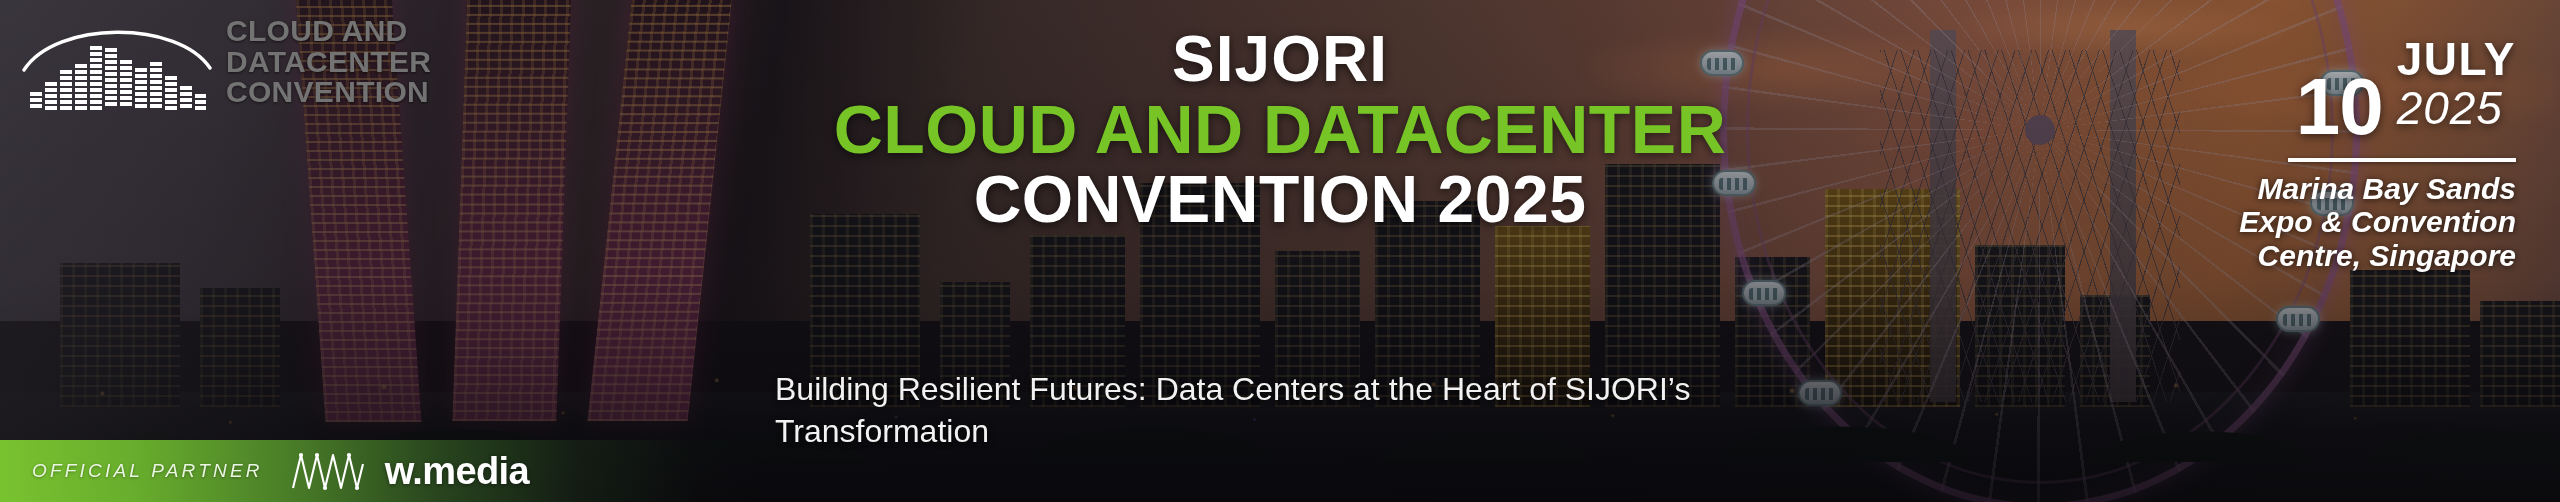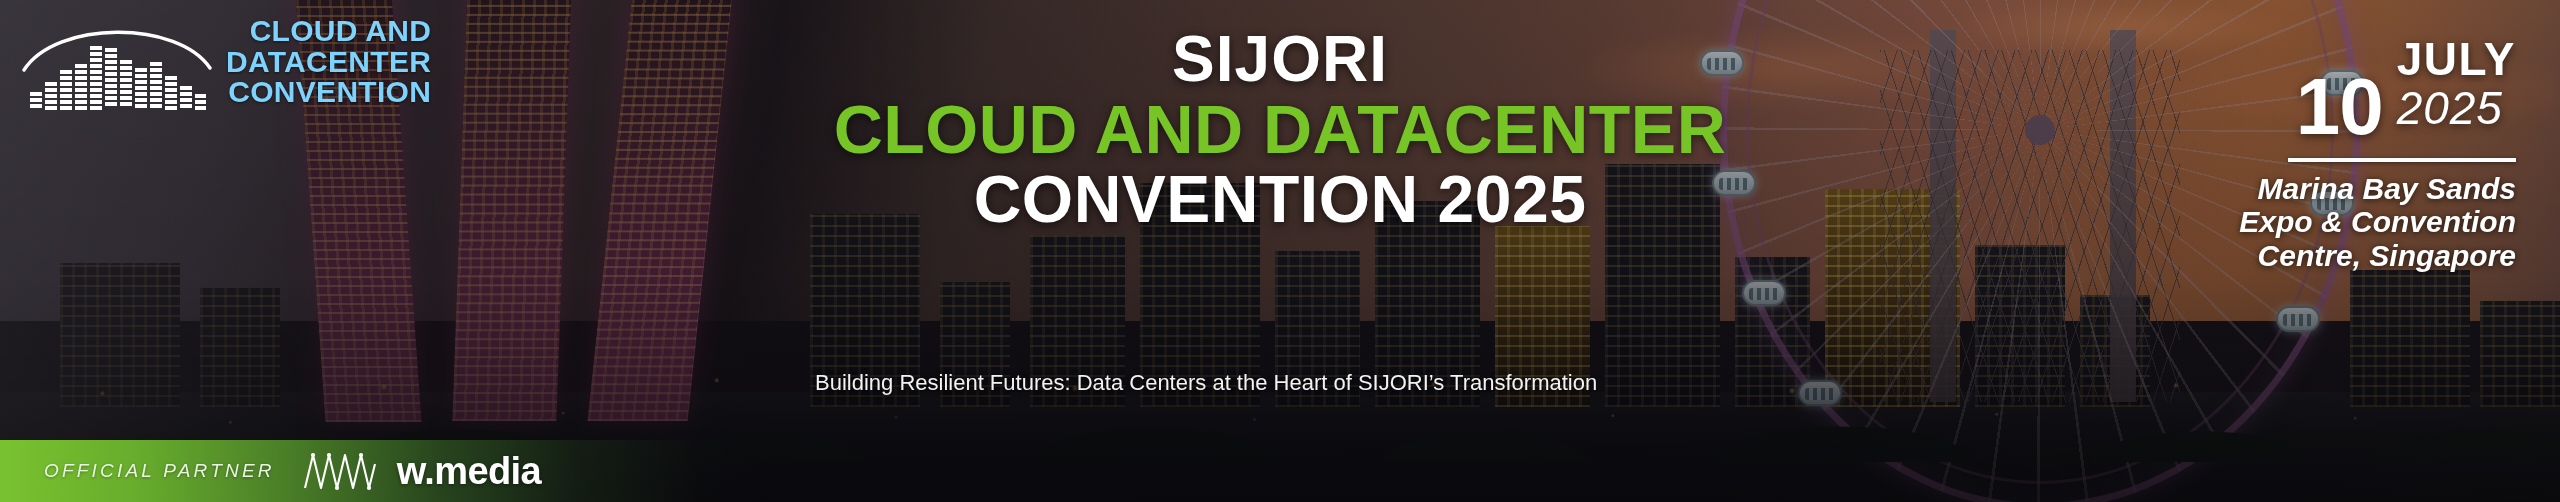--- a/index.html
+++ b/index.html
@@ -194,27 +194,26 @@
     position:absolute; left:22px; top:12px;
     display:flex; align-items:center; gap:14px;
     z-index:6;
   }
   .logo-mark { position:relative; width:190px; height:100px; }
   .logo-arc {
     position:absolute; left:0; top:2px; width:190px; height:58px;
   }
   .logo-bars { position:absolute; left:6px; bottom:2px; width:180px; height:72px; }
   .logo-text {
-    color:#7dd3fc;
+    color:#737373;
     font-weight:bold;
     font-size:30px;
     line-height:1.02;
     letter-spacing:.3px;
     text-shadow:0 1px 3px rgba(0,0,0,.55);
-    text-align:right;
   }
   .logo-text div { white-space:nowrap; }
 
   
   .headline {
     position:absolute; left:0; right:0; top:26px;
     z-index:6;
     display:flex; flex-direction:column; align-items:center;
     pointer-events:none;
   }
@@ -229,23 +228,22 @@
     text-shadow:0 2px 10px rgba(0,0,0,.55);
   }
   .h-white {
     font-size:66px; font-weight:bold; color:#ffffff;
     letter-spacing:.5px; line-height:1.12; margin-top:-4px;
     text-shadow:0 2px 10px rgba(0,0,0,.65);
   }
   .tagline {
     position:absolute; left:775px; top:368px; width:1000px;
     z-index:6;
-    color:#f2f2f2; font-size:22px; line-height:1.32;
+    color:#f2f2f2; font-size:32px; line-height:1.32;
     text-shadow:0 1px 6px rgba(0,0,0,.85);
-    margin-left:40px;
   }
 
   
   .right-block {
     position:absolute; right:44px; top:34px; width:470px;
     z-index:6; text-align:right; color:#ffffff;
   }
   .date-row {
     display:flex; align-items:flex-start; justify-content:flex-end; gap:14px;
   }
@@ -289,21 +287,20 @@
       rgba(86,150,44,.82) 38%,
       rgba(58,106,40,.60) 58%,
       rgba(36,66,30,.32) 76%,
       rgba(20,34,18,.06) 92%,
       rgba(12,20,12,0) 100%);
   }
   .official-partner {
     color:#eaf6e2; font-style:italic; font-size:19px;
     letter-spacing:3.2px; white-space:nowrap;
     text-shadow:0 1px 3px rgba(0,0,0,.35);
-    margin-left:12px;
   }
   .wmedia { display:flex; align-items:center; gap:18px; }
   .wmedia-text {
     color:#ffffff; font-size:38px; font-weight:bold; letter-spacing:-.6px;
     text-shadow:0 1px 4px rgba(0,0,0,.45);
   }
 </style>
 </head>
 <body>
 

